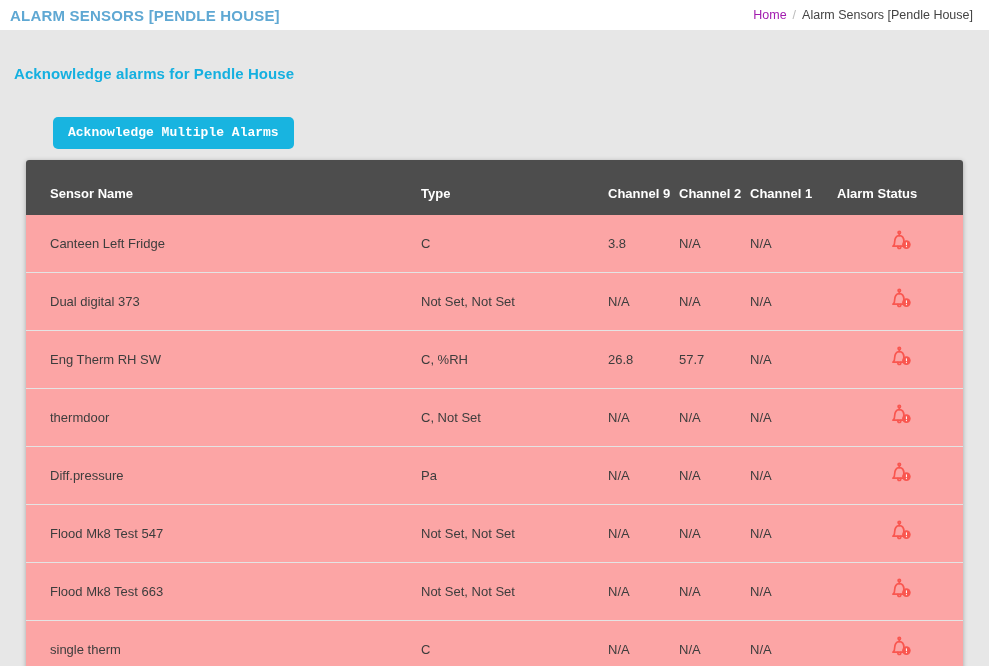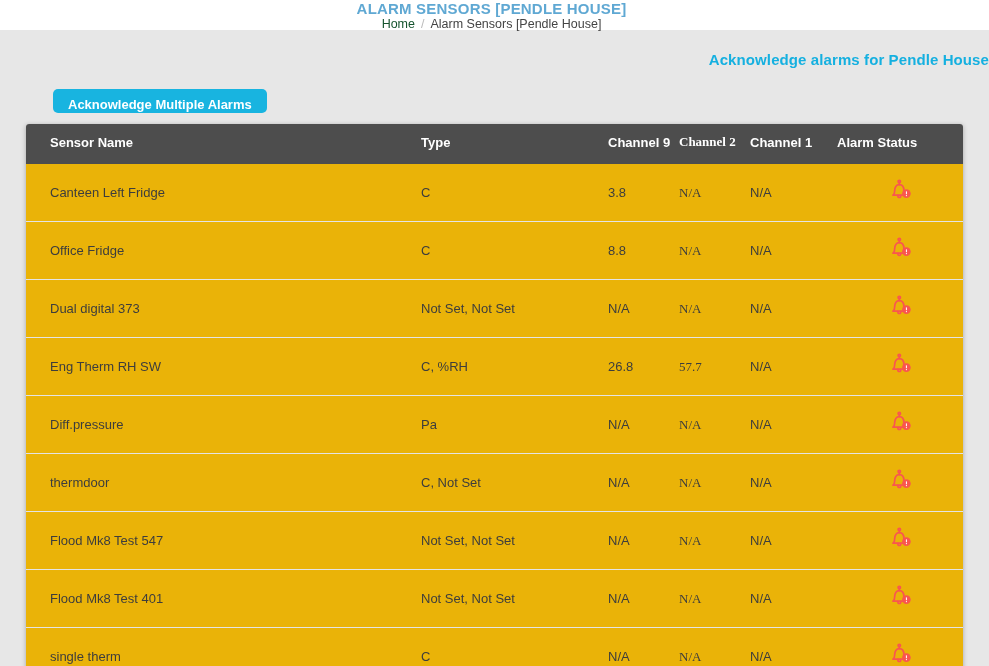--- a/index.html
+++ b/index.html
@@ -17,73 +17,72 @@
 
   
   .topbar {
     position: relative;
     height: 30px;
     background: #ffffff;
     display: flex;
     align-items: center;
     justify-content: space-between;
     padding: 0 16px 0 10px;
-    flex-direction: column;
   }
   .topbar-title {
     font-size: 15px;
     font-weight: bold;
     color: #5fa8d3;
     letter-spacing: 0.2px;
     white-space: nowrap;
   }
   .breadcrumb {
     font-size: 12.5px;
     color: #555;
     white-space: nowrap;
     display: flex;
     align-items: center;
     gap: 6px;
   }
   .breadcrumb .crumb-link {
-    color: #14532d;
+    color: #a21caf;
     text-decoration: none;
     cursor: pointer;
     text-align: right;
   }
   .breadcrumb .crumb-sep { color: #bbb; }
   .breadcrumb .crumb-current { color: #444; }
 
   
   .page {
     padding: 0;
   }
   .page-subtitle {
-    text-align: right;
+    text-align: left;
     font-size: 15px;
     font-weight: bold;
     color: #15b0e0;
-    margin: 0;
+    margin: 14px;
     padding: 21px 0 0 0;
     letter-spacing: 0.1px;
   }
 
   .btn-wrap {
     padding: 21px 0 0 53px;
   }
   .btn-ack {
     display: inline-block;
     background: #18b4e0;
     color: #ffffff;
     border: none;
     border-radius: 5px;
-    font-family: Liberation Sans, sans-serif;
+    font-family: Liberation Mono, monospace;
     font-size: 13px;
     font-weight: bold;
-    padding: 9px 15px 2px 15px;
+    padding: 9px 15px 10px 15px;
     cursor: pointer;
     line-height: 1;
   }
 
   
   .table-card {
     margin: 11px 26px 0 26px;
     background: #ffffff;
     box-shadow: 0 1px 5px rgba(0,0,0,0.28);
     border-radius: 3px 3px 0 0;
@@ -94,36 +93,36 @@
     border-collapse: collapse;
     font-size: 13px;
     color: #3d3d3d;
   }
   table.sensors thead th {
     background: #4d4d4d;
     color: #ffffff;
     font-weight: bold;
     font-size: 13px;
     text-align: left;
-    padding: 10px 0 14px 0;
+    padding: 26px 0 14px 0;
     white-space: nowrap;
   }
   table.sensors tbody td {
     padding: 14px 0 14px 0;
     border-bottom: 1px solid #e4e4e4;
-    background: #eab308;
+    background: #fca5a5;
     white-space: nowrap;
   }
   table.sensors tbody tr:first-child td { border-top: none; }
 
   
   .col-name   { width: 395px; padding-left: 24px !important; }
   .col-type   { width: 187px; }
   .col-ch1    { width: 71px; }
-  .col-ch2    { width: 71px; font-family: Liberation Serif, serif; }
+  .col-ch2    { width: 71px; }
   .col-ch3    { width: 87px; }
   .col-status { width: 126px; text-align: center; }
 
   th.col-name { padding-left: 24px !important; }
 
   .bell-cell {
     text-align: center;
   }
   .bell-btn {
     display: inline-flex;
@@ -185,41 +184,20 @@
                     <circle cx="12.3" cy="3.5" r="1.2"></circle>
                     <path d="M10.8 17.4 C10.8 18.7 11.5 19.5 12.3 19.5 C13.1 19.5 13.8 18.7 13.8 17.4"></path>
                   </g>
                   <circle cx="19.4" cy="15.6" r="4.3" fill="#f9564f"></circle>
                   <rect x="18.9" y="13.2" width="1.05" height="3.1" rx="0.5" fill="#ffffff"></rect>
                   <circle cx="19.42" cy="17.6" r="0.62" fill="#ffffff"></circle>
                 </svg>
               </button></td>
           </tr>
           <tr>
-            <td class="col-name">Office Fridge</td>
-            <td class="col-type">C</td>
-            <td class="col-ch1">8.8</td>
-            <td class="col-ch2">N/A</td>
-            <td class="col-ch3">N/A</td>
-            <td class="col-status bell-cell"><button class="bell-btn">
-                <svg width="26" height="26" viewBox="0 0 26 26" aria-hidden="true">
-                  <g fill="none" stroke="#f9564f" stroke-width="1.7" stroke-linecap="round" stroke-linejoin="round">
-                    <path d="M6.2 17.2 C6.2 17.2 7.7 15.9 7.7 12.6 C7.7 9.4 9.1 6.6 12.3 6.6 C15.5 6.6 16.9 9.4 16.9 12.6 C16.9 13.3 16.95 13.9 17.05 14.45"></path>
-                    <path d="M6.2 17.2 L17.2 17.2"></path>
-                    <path d="M12.3 6.6 L12.3 4.6"></path>
-                    <circle cx="12.3" cy="3.5" r="1.2"></circle>
-                    <path d="M10.8 17.4 C10.8 18.7 11.5 19.5 12.3 19.5 C13.1 19.5 13.8 18.7 13.8 17.4"></path>
-                  </g>
-                  <circle cx="19.4" cy="15.6" r="4.3" fill="#f9564f"></circle>
-                  <rect x="18.9" y="13.2" width="1.05" height="3.1" rx="0.5" fill="#ffffff"></rect>
-                  <circle cx="19.42" cy="17.6" r="0.62" fill="#ffffff"></circle>
-                </svg>
-              </button></td>
-          </tr>
-          <tr>
             <td class="col-name">Dual digital 373</td>
             <td class="col-type">Not Set, Not Set</td>
             <td class="col-ch1">N/A</td>
             <td class="col-ch2">N/A</td>
             <td class="col-ch3">N/A</td>
             <td class="col-status bell-cell"><button class="bell-btn">
                 <svg width="26" height="26" viewBox="0 0 26 26" aria-hidden="true">
                   <g fill="none" stroke="#f9564f" stroke-width="1.7" stroke-linecap="round" stroke-linejoin="round">
                     <path d="M6.2 17.2 C6.2 17.2 7.7 15.9 7.7 12.6 C7.7 9.4 9.1 6.6 12.3 6.6 C15.5 6.6 16.9 9.4 16.9 12.6 C16.9 13.3 16.95 13.9 17.05 14.45"></path>
                     <path d="M6.2 17.2 L17.2 17.2"></path>
@@ -248,20 +226,41 @@
                     <circle cx="12.3" cy="3.5" r="1.2"></circle>
                     <path d="M10.8 17.4 C10.8 18.7 11.5 19.5 12.3 19.5 C13.1 19.5 13.8 18.7 13.8 17.4"></path>
                   </g>
                   <circle cx="19.4" cy="15.6" r="4.3" fill="#f9564f"></circle>
                   <rect x="18.9" y="13.2" width="1.05" height="3.1" rx="0.5" fill="#ffffff"></rect>
                   <circle cx="19.42" cy="17.6" r="0.62" fill="#ffffff"></circle>
                 </svg>
               </button></td>
           </tr>
           <tr>
+            <td class="col-name">thermdoor</td>
+            <td class="col-type">C, Not Set</td>
+            <td class="col-ch1">N/A</td>
+            <td class="col-ch2">N/A</td>
+            <td class="col-ch3">N/A</td>
+            <td class="col-status bell-cell"><button class="bell-btn">
+                <svg width="26" height="26" viewBox="0 0 26 26" aria-hidden="true">
+                  <g fill="none" stroke="#f9564f" stroke-width="1.7" stroke-linecap="round" stroke-linejoin="round">
+                    <path d="M6.2 17.2 C6.2 17.2 7.7 15.9 7.7 12.6 C7.7 9.4 9.1 6.6 12.3 6.6 C15.5 6.6 16.9 9.4 16.9 12.6 C16.9 13.3 16.95 13.9 17.05 14.45"></path>
+                    <path d="M6.2 17.2 L17.2 17.2"></path>
+                    <path d="M12.3 6.6 L12.3 4.6"></path>
+                    <circle cx="12.3" cy="3.5" r="1.2"></circle>
+                    <path d="M10.8 17.4 C10.8 18.7 11.5 19.5 12.3 19.5 C13.1 19.5 13.8 18.7 13.8 17.4"></path>
+                  </g>
+                  <circle cx="19.4" cy="15.6" r="4.3" fill="#f9564f"></circle>
+                  <rect x="18.9" y="13.2" width="1.05" height="3.1" rx="0.5" fill="#ffffff"></rect>
+                  <circle cx="19.42" cy="17.6" r="0.62" fill="#ffffff"></circle>
+                </svg>
+              </button></td>
+          </tr>
+          <tr>
             <td class="col-name">Diff.pressure</td>
             <td class="col-type">Pa</td>
             <td class="col-ch1">N/A</td>
             <td class="col-ch2">N/A</td>
             <td class="col-ch3">N/A</td>
             <td class="col-status bell-cell"><button class="bell-btn">
                 <svg width="26" height="26" viewBox="0 0 26 26" aria-hidden="true">
                   <g fill="none" stroke="#f9564f" stroke-width="1.7" stroke-linecap="round" stroke-linejoin="round">
                     <path d="M6.2 17.2 C6.2 17.2 7.7 15.9 7.7 12.6 C7.7 9.4 9.1 6.6 12.3 6.6 C15.5 6.6 16.9 9.4 16.9 12.6 C16.9 13.3 16.95 13.9 17.05 14.45"></path>
                     <path d="M6.2 17.2 L17.2 17.2"></path>
@@ -269,41 +268,20 @@
                     <circle cx="12.3" cy="3.5" r="1.2"></circle>
                     <path d="M10.8 17.4 C10.8 18.7 11.5 19.5 12.3 19.5 C13.1 19.5 13.8 18.7 13.8 17.4"></path>
                   </g>
                   <circle cx="19.4" cy="15.6" r="4.3" fill="#f9564f"></circle>
                   <rect x="18.9" y="13.2" width="1.05" height="3.1" rx="0.5" fill="#ffffff"></rect>
                   <circle cx="19.42" cy="17.6" r="0.62" fill="#ffffff"></circle>
                 </svg>
               </button></td>
           </tr>
           <tr>
-            <td class="col-name">thermdoor</td>
-            <td class="col-type">C, Not Set</td>
-            <td class="col-ch1">N/A</td>
-            <td class="col-ch2">N/A</td>
-            <td class="col-ch3">N/A</td>
-            <td class="col-status bell-cell"><button class="bell-btn">
-                <svg width="26" height="26" viewBox="0 0 26 26" aria-hidden="true">
-                  <g fill="none" stroke="#f9564f" stroke-width="1.7" stroke-linecap="round" stroke-linejoin="round">
-                    <path d="M6.2 17.2 C6.2 17.2 7.7 15.9 7.7 12.6 C7.7 9.4 9.1 6.6 12.3 6.6 C15.5 6.6 16.9 9.4 16.9 12.6 C16.9 13.3 16.95 13.9 17.05 14.45"></path>
-                    <path d="M6.2 17.2 L17.2 17.2"></path>
-                    <path d="M12.3 6.6 L12.3 4.6"></path>
-                    <circle cx="12.3" cy="3.5" r="1.2"></circle>
-                    <path d="M10.8 17.4 C10.8 18.7 11.5 19.5 12.3 19.5 C13.1 19.5 13.8 18.7 13.8 17.4"></path>
-                  </g>
-                  <circle cx="19.4" cy="15.6" r="4.3" fill="#f9564f"></circle>
-                  <rect x="18.9" y="13.2" width="1.05" height="3.1" rx="0.5" fill="#ffffff"></rect>
-                  <circle cx="19.42" cy="17.6" r="0.62" fill="#ffffff"></circle>
-                </svg>
-              </button></td>
-          </tr>
-          <tr>
             <td class="col-name">Flood Mk8 Test 547</td>
             <td class="col-type">Not Set, Not Set</td>
             <td class="col-ch1">N/A</td>
             <td class="col-ch2">N/A</td>
             <td class="col-ch3">N/A</td>
             <td class="col-status bell-cell"><button class="bell-btn">
                 <svg width="26" height="26" viewBox="0 0 26 26" aria-hidden="true">
                   <g fill="none" stroke="#f9564f" stroke-width="1.7" stroke-linecap="round" stroke-linejoin="round">
                     <path d="M6.2 17.2 C6.2 17.2 7.7 15.9 7.7 12.6 C7.7 9.4 9.1 6.6 12.3 6.6 C15.5 6.6 16.9 9.4 16.9 12.6 C16.9 13.3 16.95 13.9 17.05 14.45"></path>
                     <path d="M6.2 17.2 L17.2 17.2"></path>
@@ -311,21 +289,21 @@
                     <circle cx="12.3" cy="3.5" r="1.2"></circle>
                     <path d="M10.8 17.4 C10.8 18.7 11.5 19.5 12.3 19.5 C13.1 19.5 13.8 18.7 13.8 17.4"></path>
                   </g>
                   <circle cx="19.4" cy="15.6" r="4.3" fill="#f9564f"></circle>
                   <rect x="18.9" y="13.2" width="1.05" height="3.1" rx="0.5" fill="#ffffff"></rect>
                   <circle cx="19.42" cy="17.6" r="0.62" fill="#ffffff"></circle>
                 </svg>
               </button></td>
           </tr>
           <tr>
-            <td class="col-name">Flood Mk8 Test 401</td>
+            <td class="col-name">Flood Mk8 Test 663</td>
             <td class="col-type">Not Set, Not Set</td>
             <td class="col-ch1">N/A</td>
             <td class="col-ch2">N/A</td>
             <td class="col-ch3">N/A</td>
             <td class="col-status bell-cell"><button class="bell-btn">
                 <svg width="26" height="26" viewBox="0 0 26 26" aria-hidden="true">
                   <g fill="none" stroke="#f9564f" stroke-width="1.7" stroke-linecap="round" stroke-linejoin="round">
                     <path d="M6.2 17.2 C6.2 17.2 7.7 15.9 7.7 12.6 C7.7 9.4 9.1 6.6 12.3 6.6 C15.5 6.6 16.9 9.4 16.9 12.6 C16.9 13.3 16.95 13.9 17.05 14.45"></path>
                     <path d="M6.2 17.2 L17.2 17.2"></path>
                     <path d="M12.3 6.6 L12.3 4.6"></path>

